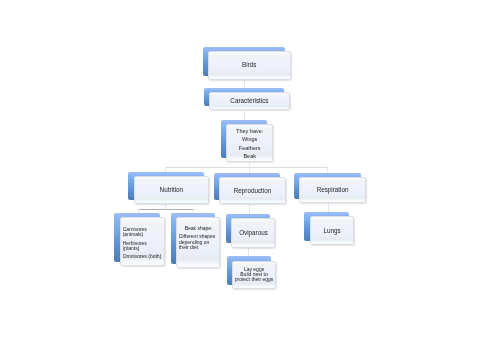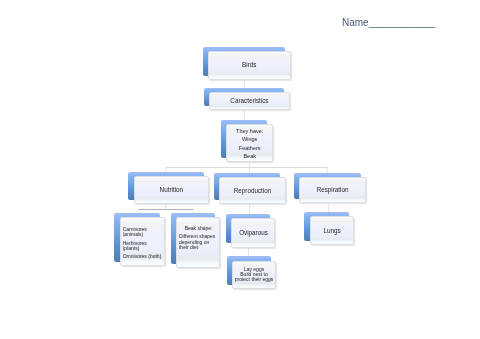--- a/index.html
+++ b/index.html
@@ -30,23 +30,20 @@
   .node.big .par{margin-bottom:0;}
   .conn{position:absolute;background:#e6e6e8;}
   .conn.h{height:1px;background:#dadde0;}
   .conn.h.dark{background:#a9b2b8;}
   .conn.v{width:1px;}
 </style>
 </head>
 <body>
 
 <div id="stage">
-  <div class="name-line" style="left:342px;top:16.5px">
-    <span>Name</span><span>____________</span>
-  </div>
 
   <div class="conn v" style="left:243.8px;top:79.5px;height:9.5px"></div>
   <div class="conn v" style="left:243.8px;top:111px;height:9.3px"></div>
   <div class="conn v" style="left:248.6px;top:163px;height:10px"></div>
   <div class="conn h" style="left:164.9px;top:167.2px;width:163px"></div>
   <div class="conn v" style="left:164.9px;top:167.2px;height:5.2px"></div>
   <div class="conn v" style="left:327.4px;top:167.2px;height:5.6px"></div>
   <div class="conn v" style="left:164.8px;top:204px;height:4.8px"></div>
   <div class="conn h dark" style="left:137.6px;top:208.5px;width:55.3px"></div>
   <div class="conn v" style="left:137.6px;top:208.5px;height:4.9px"></div>

